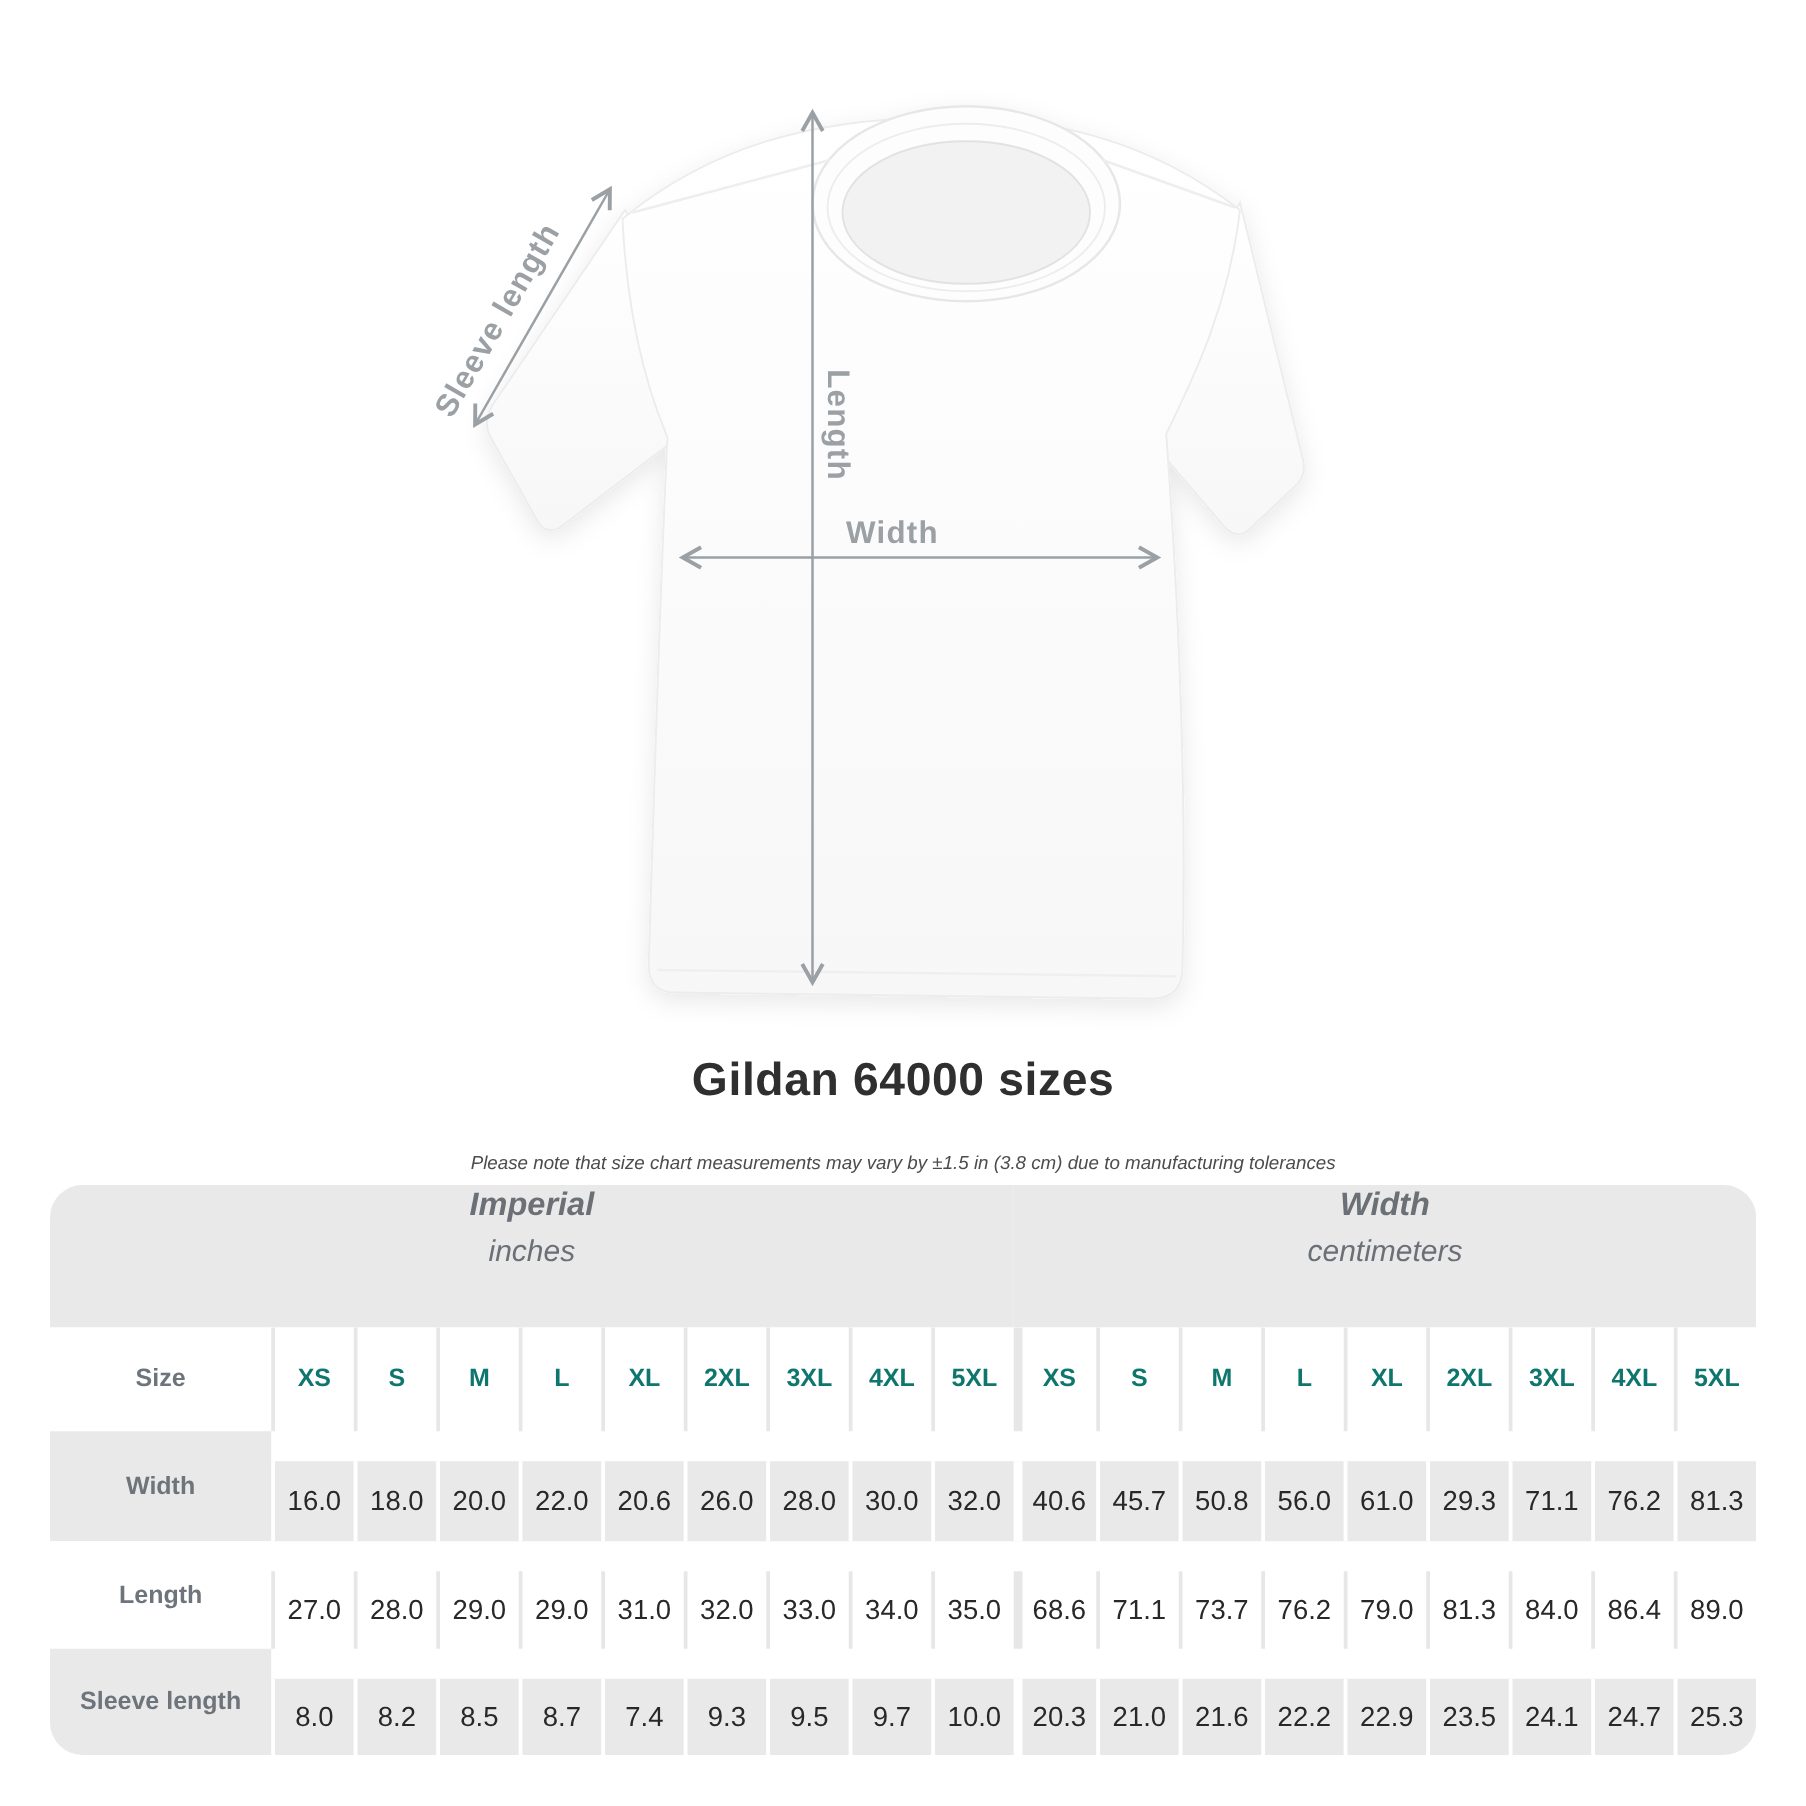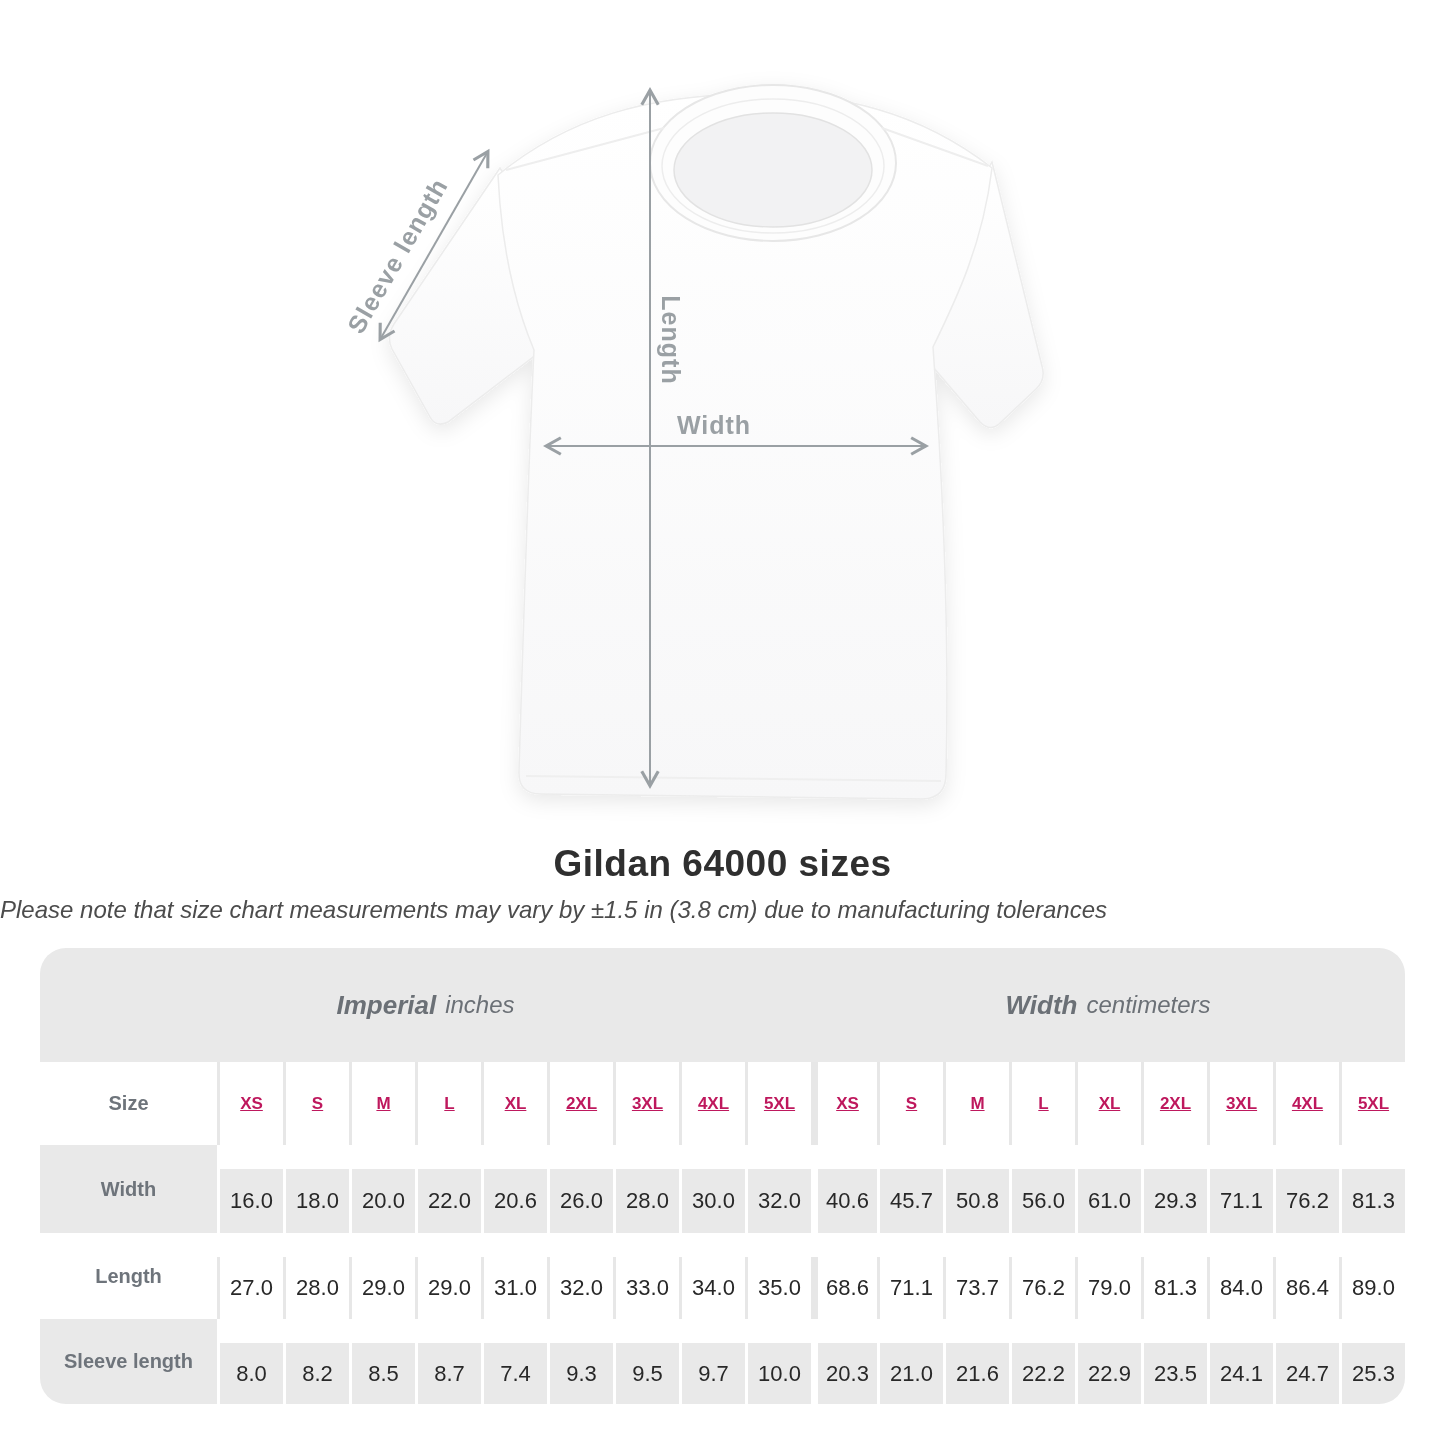--- a/index.html
+++ b/index.html
@@ -8,47 +8,47 @@
     font-family:"Liberation Sans",sans-serif;
   }
   
   .shirt-wrap{position:absolute;left:0;top:0;width:1445px;height:900px;}
   
   .title{
     position:absolute;top:843px;left:0;width:100%;text-align:center;
     font-size:37px;font-weight:bold;color:#2f2f2f;letter-spacing:.5px;
   }
   .subtitle{
-    position:absolute;top:896px;left:0;width:100%;text-align:left;
-    font-size:24px;font-style:italic;color:#4c4c4c;
+    position:absolute;top:922px;left:0;width:100%;text-align:center;
+    font-size:15px;font-style:italic;color:#4c4c4c;
   }
   
   .size-table{
     position:absolute;left:40px;top:948px;width:1365px;
     display:grid;
     grid-template-columns:177px repeat(18,1fr);
     grid-template-rows:114px 83px 88px 86px 85px;
     border-radius:26px;overflow:hidden;background:#ffffff;
   }
   .trow{display:contents;}
   .cells{display:contents;}
   .gcell{
-    background:#e9e9e9;display:flex;flex-direction:row;align-items:center;justify-content:center;
+    background:#e9e9e9;display:flex;flex-direction:column;align-items:center;
     gap:9px;color:#6b7076;
   }
   .g1{grid-column:1 / 11;}
   .g2{grid-column:11 / 20;}
   .gtitle{font-size:26px;font-weight:bold;font-style:italic;}
   .gunit{font-size:24px;font-style:italic;}
   .cell{
     display:flex;align-items:center;justify-content:center;
     border-left:3px solid transparent;
   }
   .cell.lbl{border-left:none;font-size:20px;font-weight:bold;color:#6e747b;}
-  .cell.sz{font-size:17px;font-weight:bold;color:#be185d;text-decoration:underline;}
+  .cell.sz{font-size:20px;font-weight:bold;color:#0f766e;}
   .cell.val{font-size:22px;color:#282828;margin-top:24px;}
   .trow.white .cell{background:#ffffff;border-left-color:#e7e7e7;}
   .trow.gray  .cell{background:#e9e9e9;border-left-color:#ffffff;}
   .trow.white .cell.lbl, .trow.gray .cell.lbl{border-left:none;}
   .sep-strong{border-left-width:7px !important;}
 </style>
 </head>
 <body>
 
 <div class="page">

